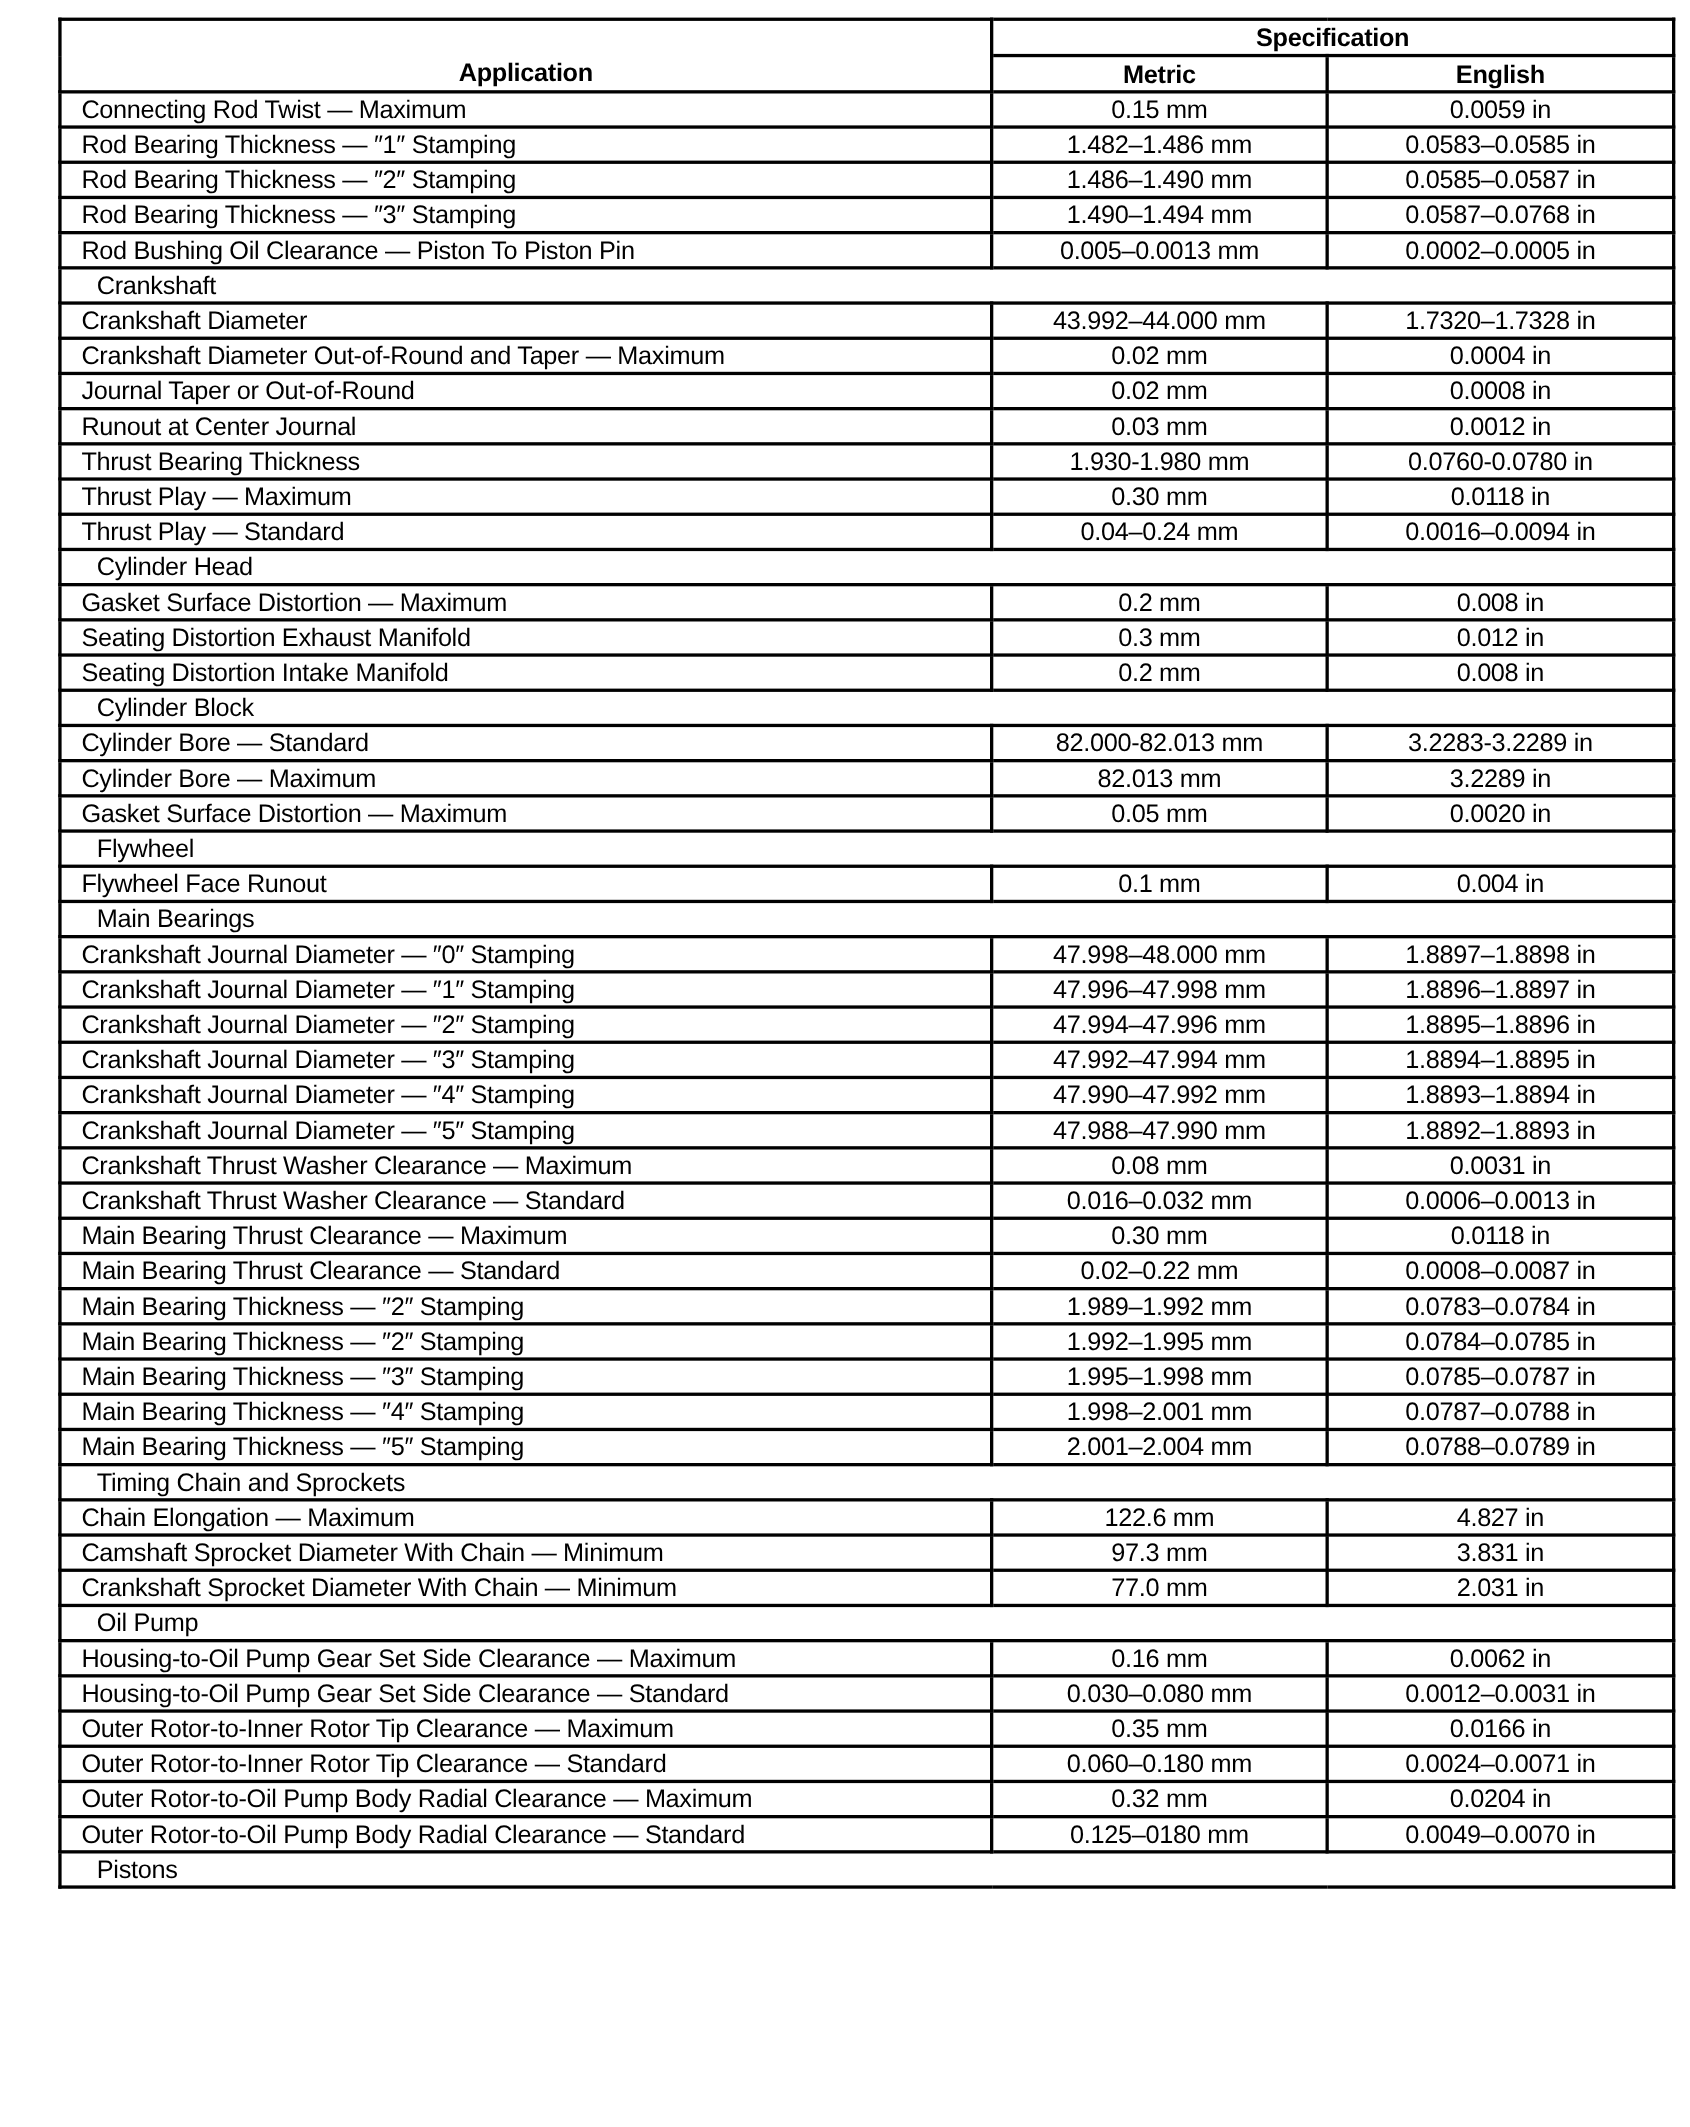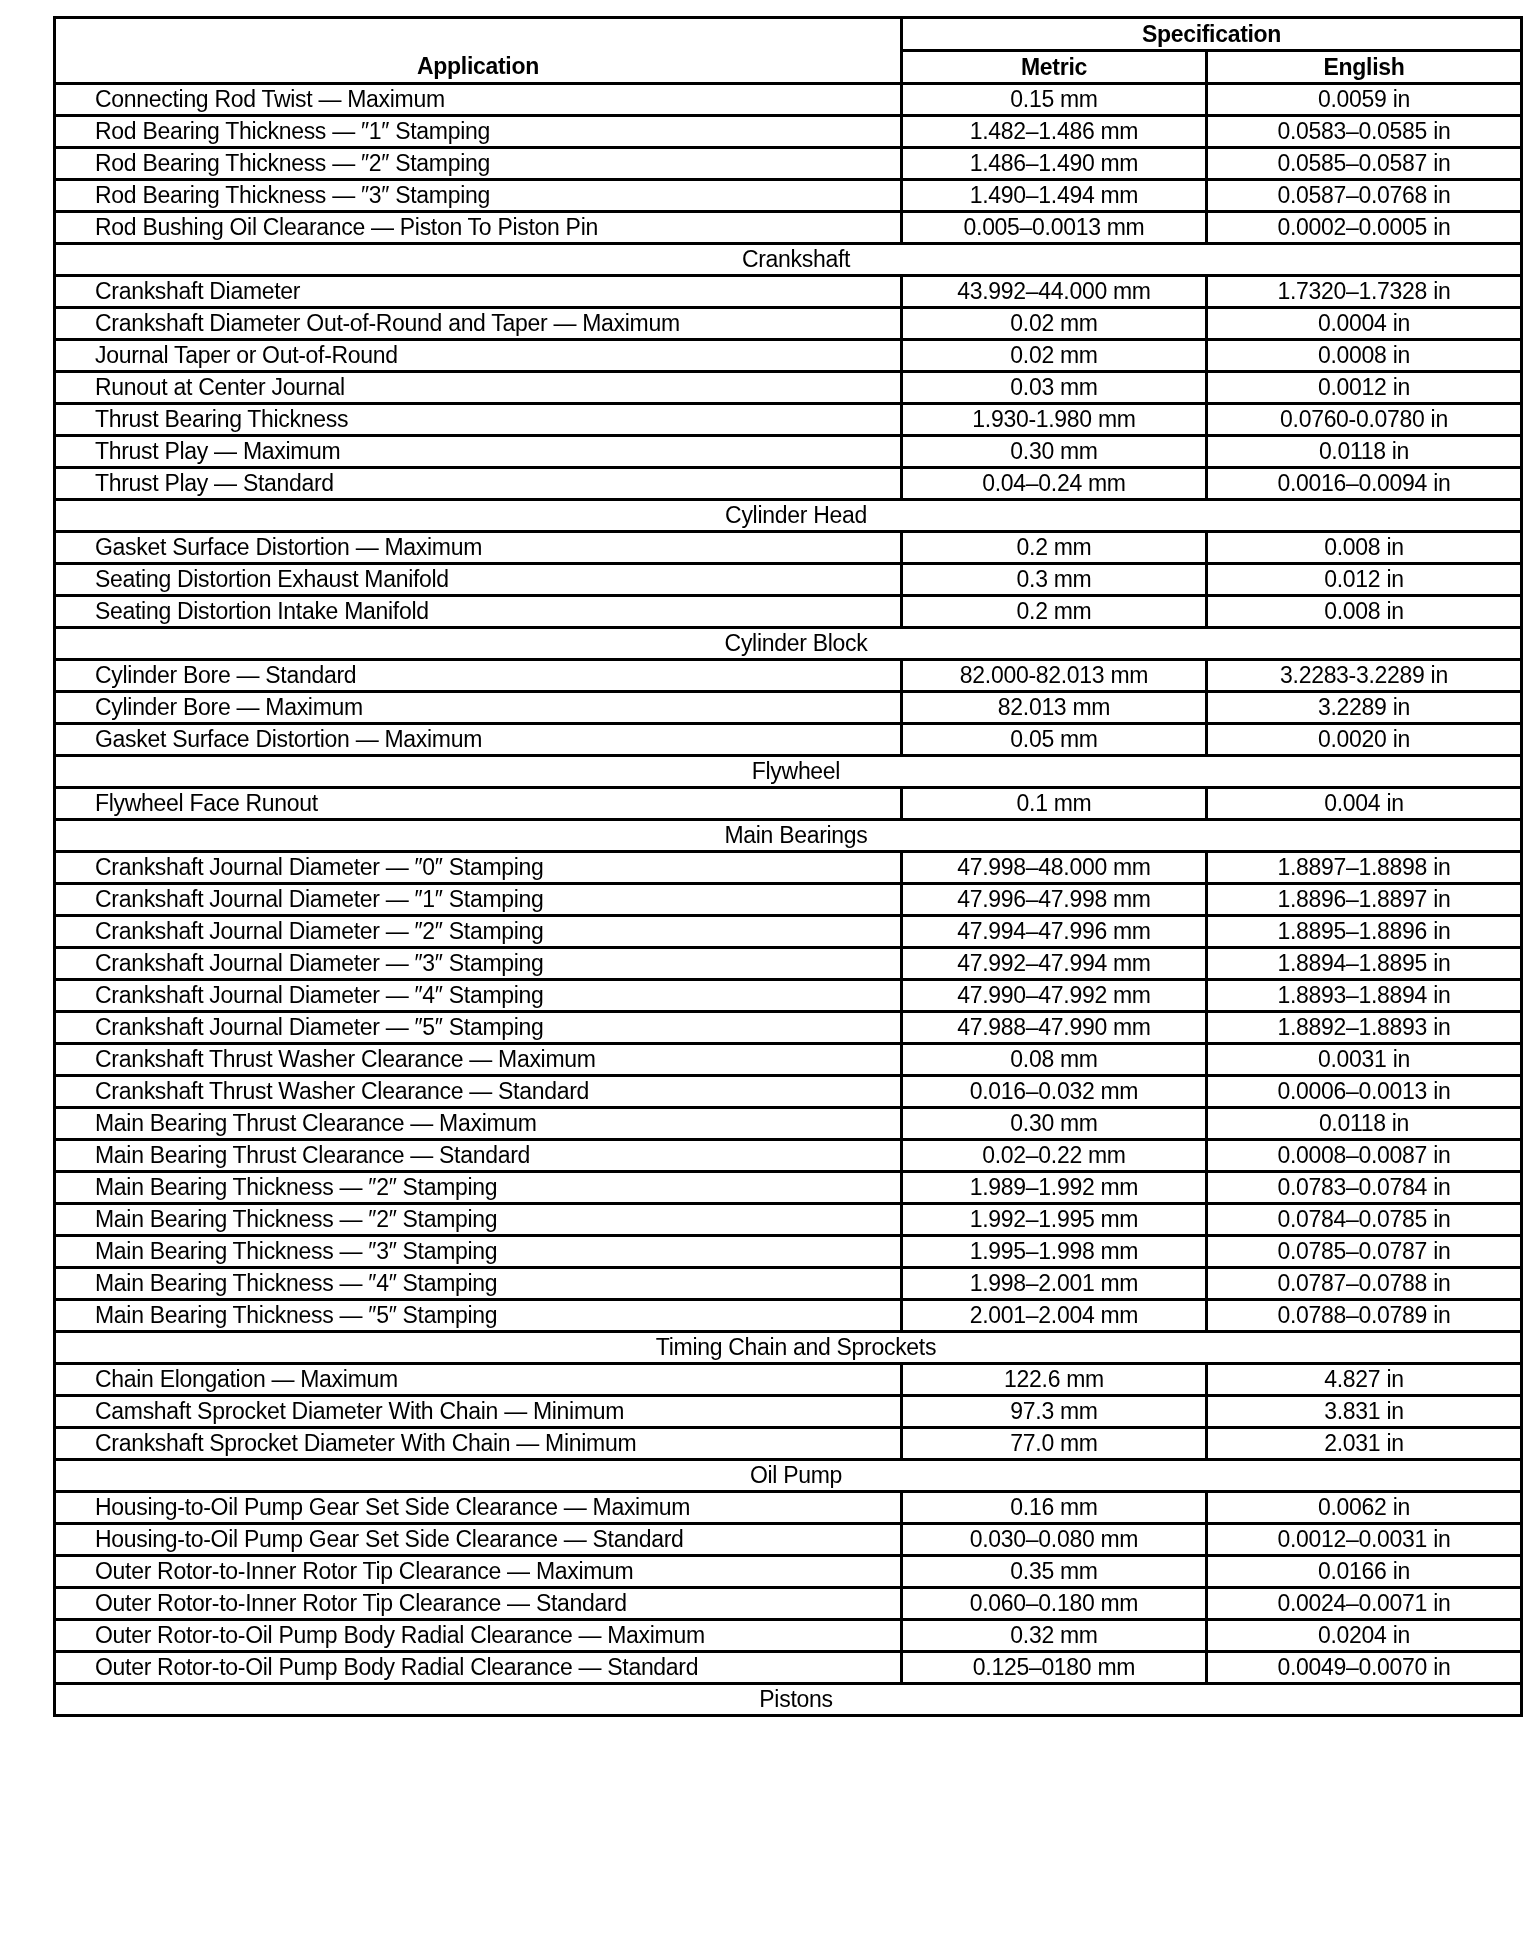--- a/index.html
+++ b/index.html
@@ -41,28 +41,28 @@
       text-align: center;
       height: 30px;
       line-height: 30px;
     }
     .spec-table thead th.app-head {
       vertical-align: bottom;
       line-height: 32px;
     }
     .spec-table td.app {
       text-align: left;
-      padding-left: 39px;
+      padding-left: 18px;
     }
     .spec-table td.val {
       text-align: center;
     }
     .spec-table tr.section td {
-      text-align: center;
-      padding-left: 16px;
+      text-align: left;
+      padding-left: 32px;
       margin-left: 34px;
     }
   </style>
 </head>
 <body>
 
 <table class="spec-table">
   <colgroup>
     <col class="c-app">
     <col class="c-metric">

